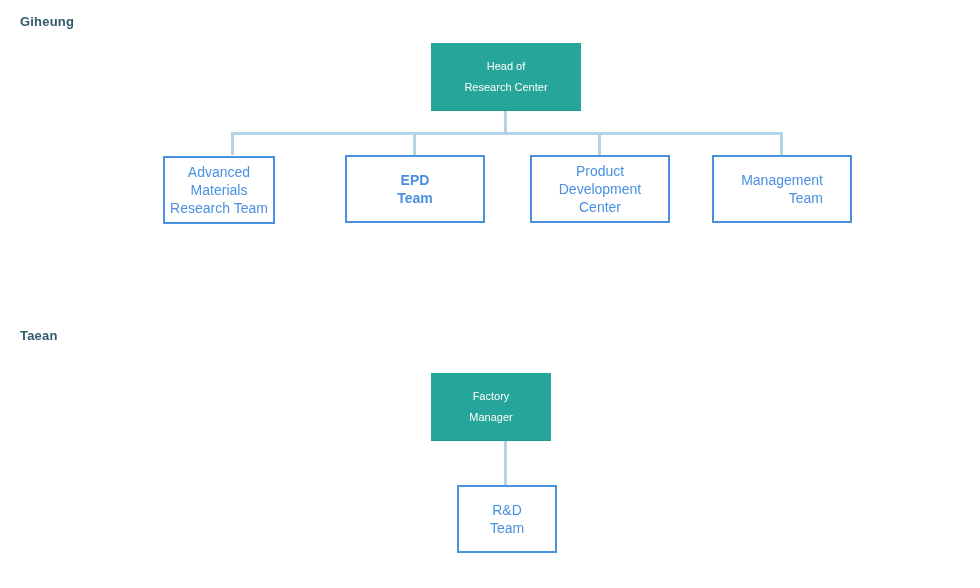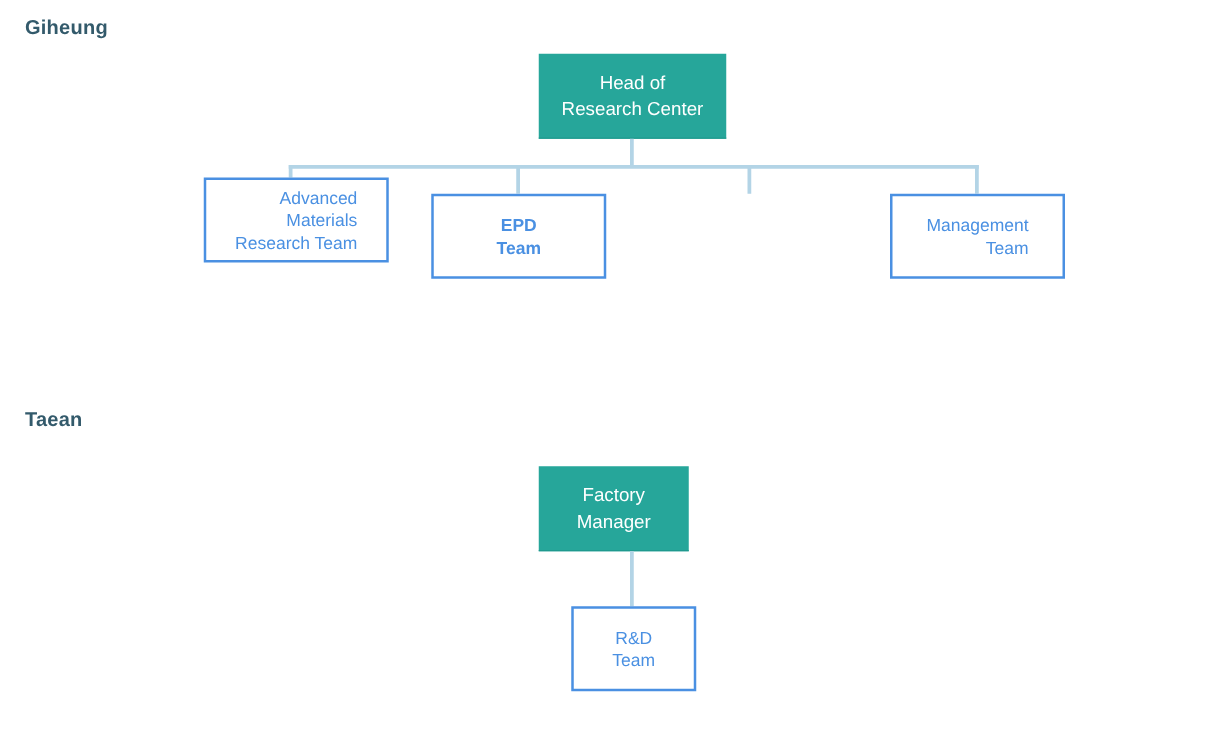--- a/index.html
+++ b/index.html
@@ -6,46 +6,46 @@
   html, body { background: #ffffff; }
   body {
     width: 980px; height: 588px;
     position: relative; overflow: hidden;
     font-family: "Liberation Sans", sans-serif;
   }
   .canvas { position: absolute; left: 0; top: 0; width: 980px; height: 588px; }
 
   .section-title {
     position: absolute; left: 20px;
-    font-size: 16px; font-weight: bold;
+    font-size: 13px; font-weight: bold;
     color: #335a6b; letter-spacing: 0.2px;
     white-space: nowrap;
   }
   .title-giheung { top: 14px; }
   .title-taean  { top: 328px; }
 
   .node {
     position: absolute;
     display: flex; align-items: center; justify-content: center;
     text-align: center; white-space: pre-line;
   }
   .node-primary {
     background: #26a69a; color: #ffffff;
-    font-size: 15px; line-height: 21px;
+    font-size: 11px; line-height: 21px;
     border-bottom: 1px solid #1f998e;
   }
   .node-secondary {
     background: #ffffff;
     border: 2px solid #4a90e2;
     color: #4a90e2;
     font-size: 14px; line-height: 18px;
   }
 
   .n-head    { left: 431px; top: 43px;  width: 150px; height: 68px; }
-  .n-amrt    { left: 163px; top: 142px; width: 148px; height: 68px; text-align: right; }
+  .n-amrt    { left: 163px; top: 156px; width: 112px; height: 68px; }
   .n-epd     { left: 345px; top: 155px; width: 140px; height: 68px; font-weight: bold; }
   .n-pdc     { left: 530px; top: 155px; width: 140px; height: 68px; }
   .n-mgmt    { left: 712px; top: 155px; width: 140px; height: 68px; text-align: right; }
   .n-factory { left: 431px; top: 373px; width: 120px; height: 68px; }
   .n-rnd     { left: 457px; top: 485px; width: 100px; height: 68px; }
 
   .connector { position: absolute; background: #b3d4e6; }
   .c-head-stub { left: 504px; top: 111px; width: 3px;   height: 22px; }
   .c-rail      { left: 231px; top: 132px; width: 552px; height: 3px;  }
   .c-drop-1    { left: 231px; top: 132px; width: 3px;   height: 23px; }
@@ -71,20 +71,23 @@
   <div class="connector c-drop-3"></div>
   <div class="connector c-drop-4"></div>
 
   <div class="node node-secondary n-amrt">Advanced
 Materials
 Research Team</div>
 
   <div class="node node-secondary n-epd">EPD
 Team</div>
 
+  <div class="node node-secondary n-pdc">Product
+Development
+Center</div>
 
   <div class="node node-secondary n-mgmt">Management
 Team</div>
 
   <div class="section-title title-taean">Taean</div>
 
   <div class="node node-primary n-factory">Factory
 Manager</div>
 
   <div class="connector c-factory"></div>

